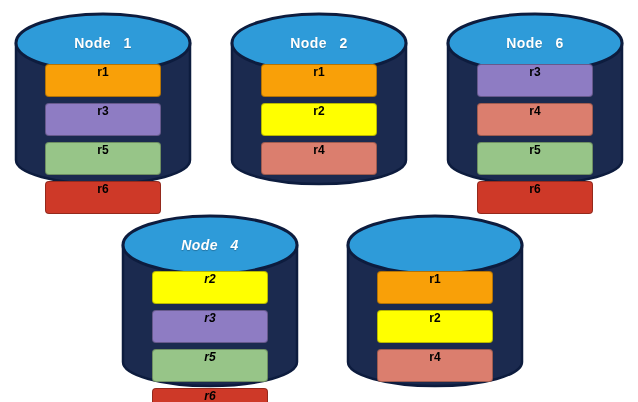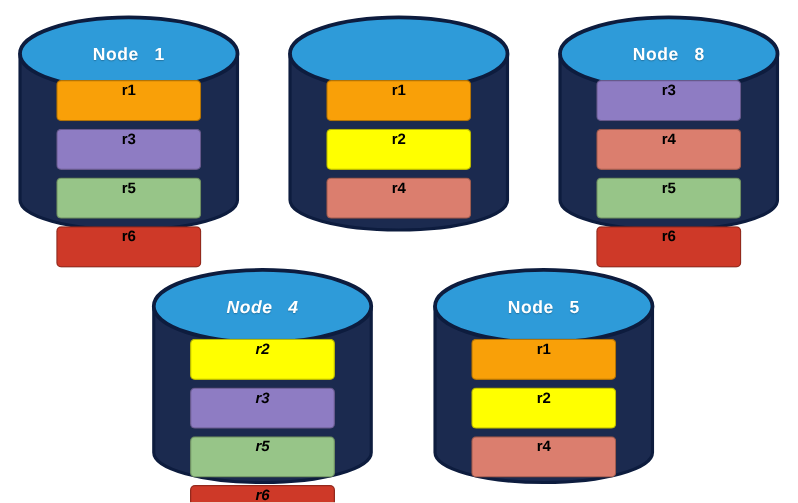--- a/index.html
+++ b/index.html
@@ -91,33 +91,34 @@
       <div class="bar" style="background-color: rgb(151, 197, 136);">r5</div>
       <div class="bar" style="background-color: rgb(206, 57, 40);">r6</div>
     </div>
   </div>
 
   <div class="node row-top" style="left:229px; top:10px;">
     <svg class="cyl" viewBox="0 0 180 178" aria-hidden="true">
       <path class="cyl-body" d="M3,33 L3,150 A87,24 0 0 0 177,150 L177,33 Z"></path>
       <ellipse class="cyl-top" cx="90" cy="33" rx="87" ry="29"></ellipse>
     </svg>
+    <div class="node-title">Node 2</div>
     <div class="bars">
       <div class="bar" style="background-color: rgb(249, 160, 8);">r1</div>
       <div class="bar" style="background-color: rgb(255, 255, 0);">r2</div>
       <div class="bar" style="background-color: rgb(219, 126, 110);">r4</div>
     </div>
   </div>
 
   <div class="node row-top" style="left:445px; top:10px;">
     <svg class="cyl" viewBox="0 0 180 178" aria-hidden="true">
       <path class="cyl-body" d="M3,33 L3,150 A87,24 0 0 0 177,150 L177,33 Z"></path>
       <ellipse class="cyl-top" cx="90" cy="33" rx="87" ry="29"></ellipse>
     </svg>
-    <div class="node-title">Node 8</div>
+    <div class="node-title">Node 6</div>
     <div class="bars">
       <div class="bar" style="background-color: rgb(142, 124, 195);">r3</div>
       <div class="bar" style="background-color: rgb(219, 126, 110);">r4</div>
       <div class="bar" style="background-color: rgb(151, 197, 136);">r5</div>
       <div class="bar" style="background-color: rgb(206, 57, 40);">r6</div>
     </div>
   </div>
 
   <div class="node row-bottom" style="left:120px; top:212px;font-style:italic;">
     <svg class="cyl" viewBox="0 0 180 178" aria-hidden="true">
@@ -131,21 +132,20 @@
       <div class="bar" style="background-color: rgb(151, 197, 136);">r5</div>
       <div class="bar" style="background-color: rgb(206, 57, 40);">r6</div>
     </div>
   </div>
 
   <div class="node row-bottom" style="left:345px; top:212px;">
     <svg class="cyl" viewBox="0 0 180 178" aria-hidden="true">
       <path class="cyl-body" d="M3,33 L3,150 A87,24 0 0 0 177,150 L177,33 Z"></path>
       <ellipse class="cyl-top" cx="90" cy="33" rx="87" ry="29"></ellipse>
     </svg>
-    <div class="node-title">Node 5</div>
     <div class="bars">
       <div class="bar" style="background-color: rgb(249, 160, 8);">r1</div>
       <div class="bar" style="background-color: rgb(255, 255, 0);">r2</div>
       <div class="bar" style="background-color: rgb(219, 126, 110);">r4</div>
     </div>
   </div>
 
 </div>
 
 </body></html>

